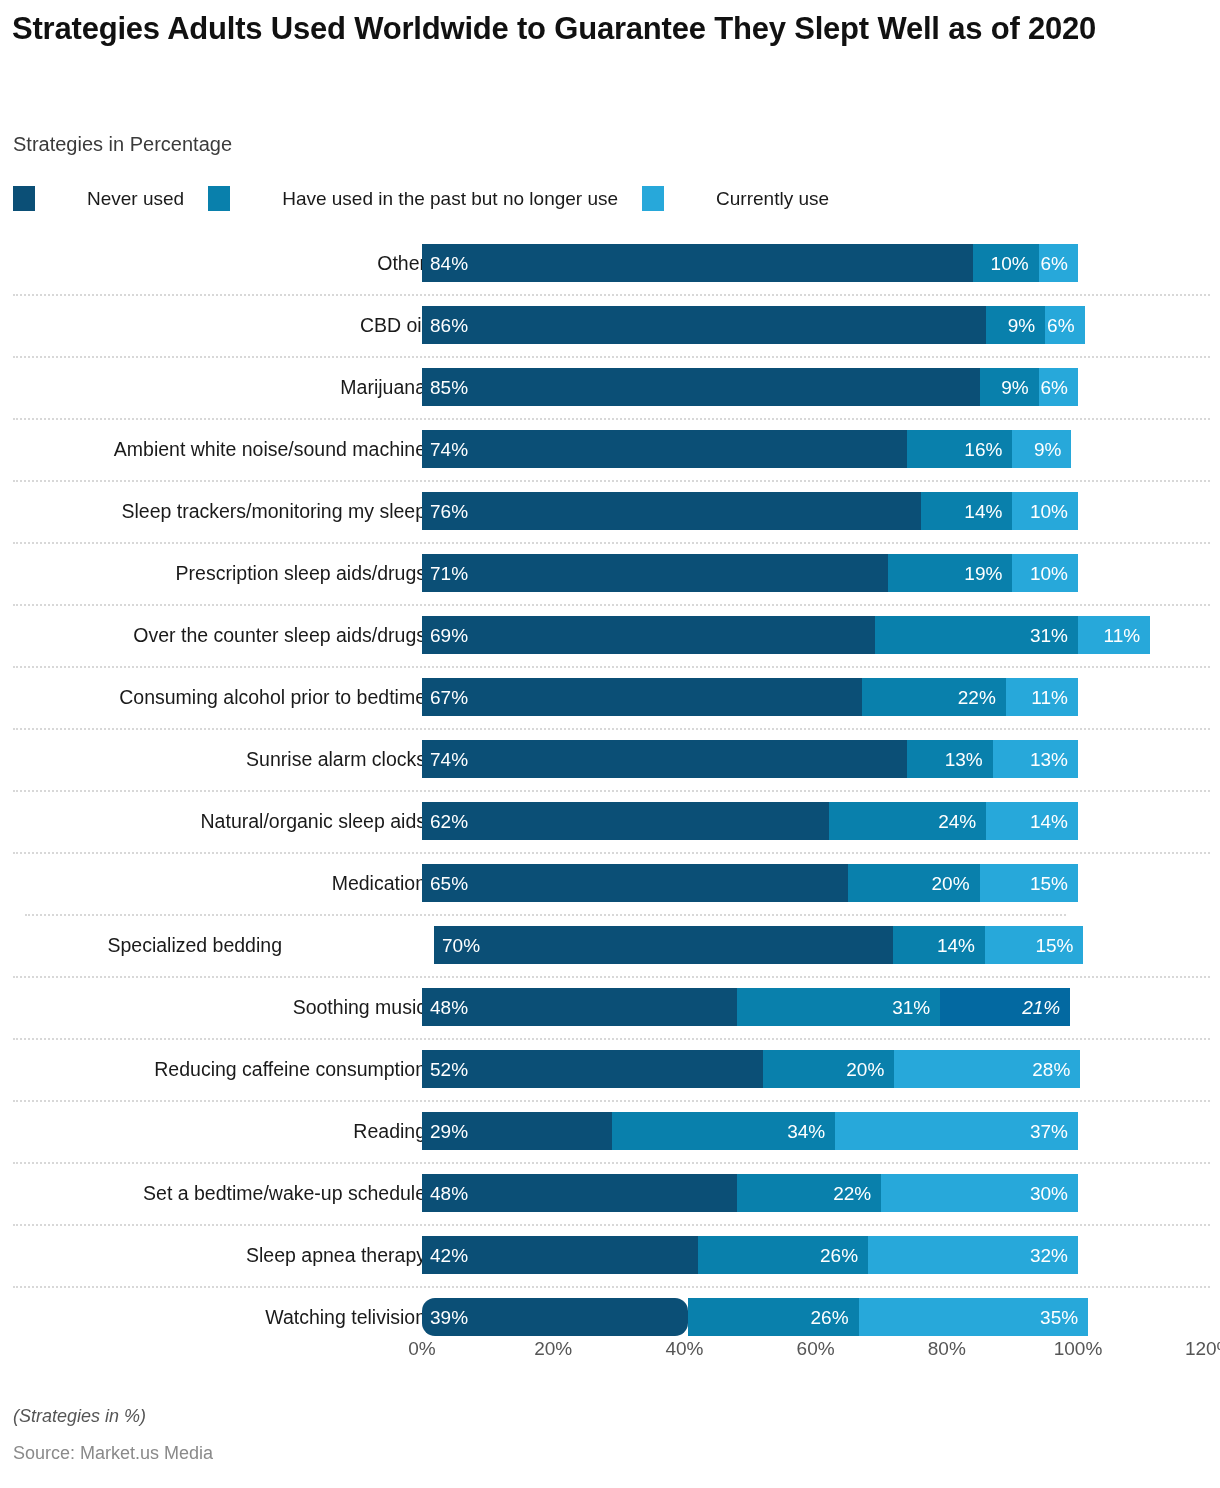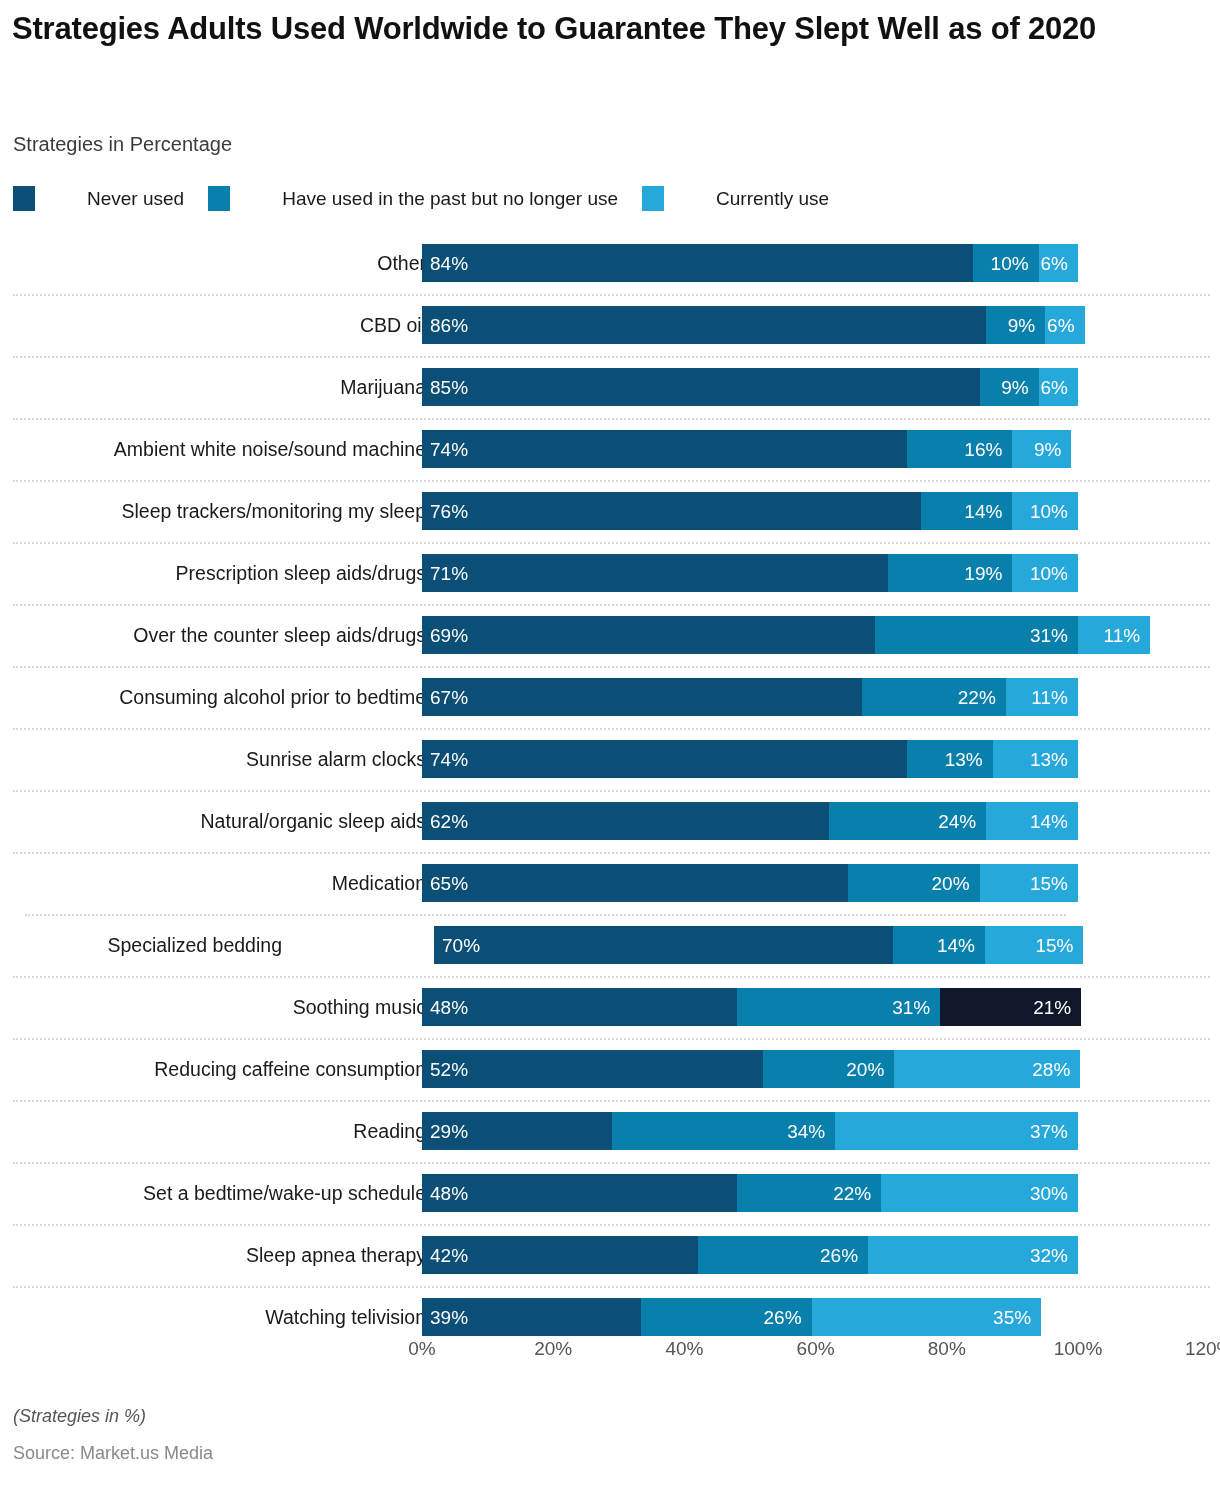--- a/index.html
+++ b/index.html
@@ -296,21 +296,21 @@
       <div class="row" style="top: 744px; position: absolute; left: 0px; width: 1220px;">
         <div class="row-sep"></div>
         <div class="row-label">Soothing music</div>
         <div class="bar">
           <div class="seg s0" style="width: 314.88px; background: rgb(11, 79, 118);">
             <span class="val">48%</span>
           </div>
           <div class="seg s1" style="width: 203.36px; background: rgb(9, 128, 172);">
             <span class="val">31%</span>
           </div>
-          <div class="seg s2" style="width: 141px; background: #0f172a;">
+          <div class="seg s2" style="width: 130px; background: #0369a1; font-style: italic;">
             <span class="val">21%</span>
           </div>
         </div>
       </div>
       <div class="row" style="top: 806px; position: absolute; left: 0px; width: 1220px;">
         <div class="row-sep"></div>
         <div class="row-label">Reducing caffeine consumption</div>
         <div class="bar">
           <div class="seg s0" style="width: 341.12px; background: rgb(11, 79, 118);">
             <span class="val">52%</span>
@@ -365,21 +365,21 @@
           </div>
           <div class="seg s2" style="width: 209.92px; background: rgb(39, 168, 218);">
             <span class="val">32%</span>
           </div>
         </div>
       </div>
       <div class="row" style="top: 1054px; position: absolute; left: 0px; width: 1220px; text-align: center;">
         <div class="row-sep"></div>
         <div class="row-label">Watching telivision</div>
         <div class="bar">
-          <div class="seg s0" style="width: 219px; background: rgb(11, 79, 118);">
+          <div class="seg s0" style="width: 266px; background: rgb(11, 79, 118); border-radius: 13px;">
             <span class="val">39%</span>
           </div>
           <div class="seg s1" style="width: 170.56px; background: rgb(9, 128, 172);">
             <span class="val">26%</span>
           </div>
           <div class="seg s2" style="width: 229.6px; background: rgb(39, 168, 218);">
             <span class="val">35%</span>
           </div>
         </div>
       </div>

